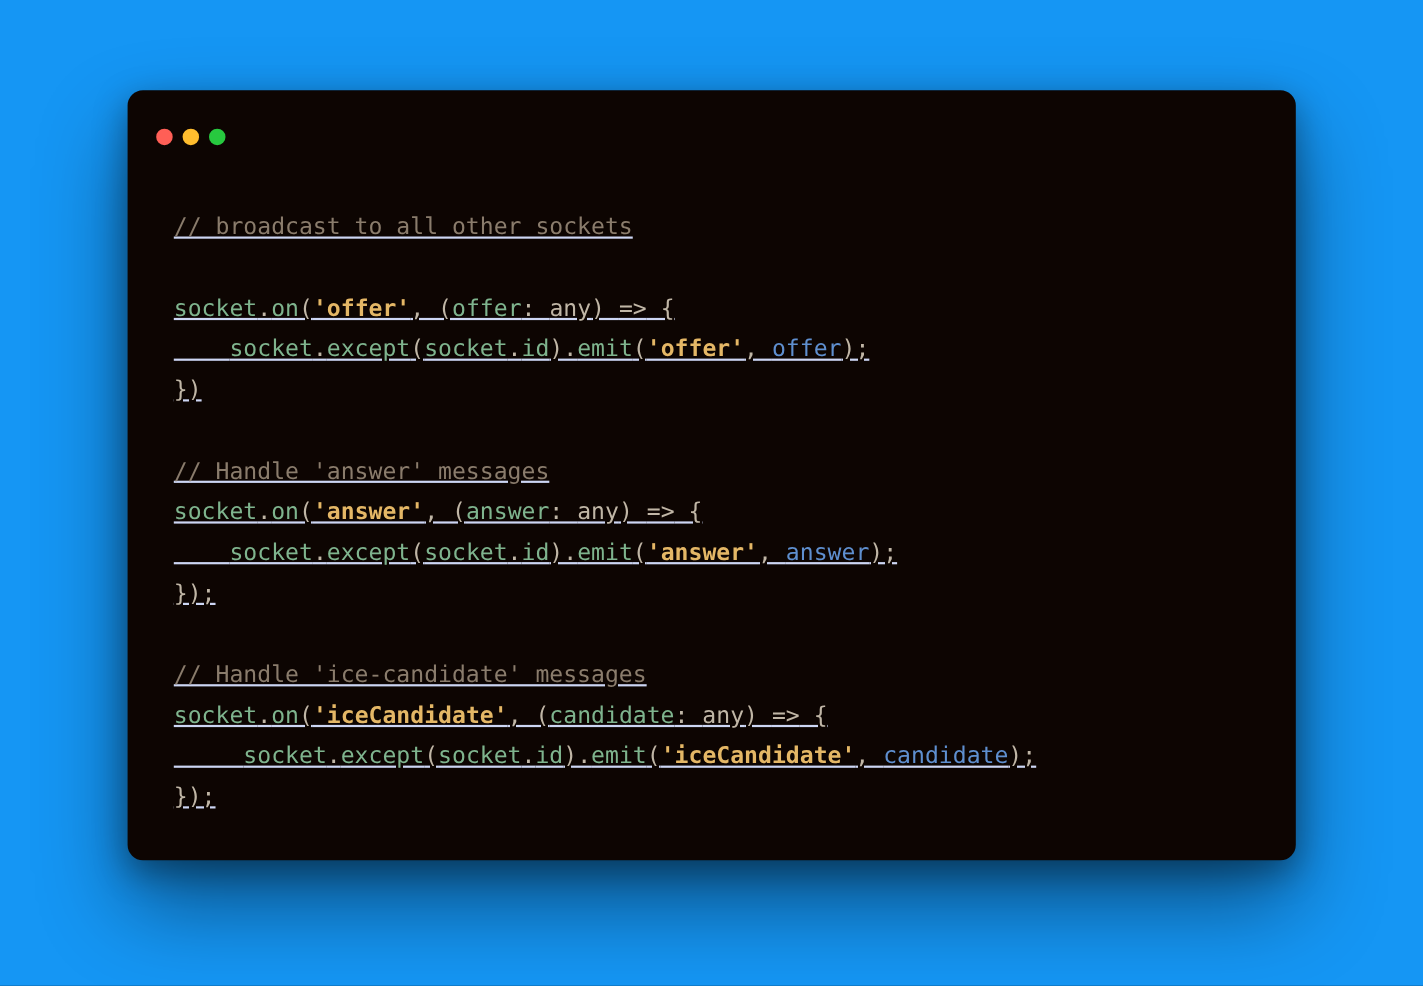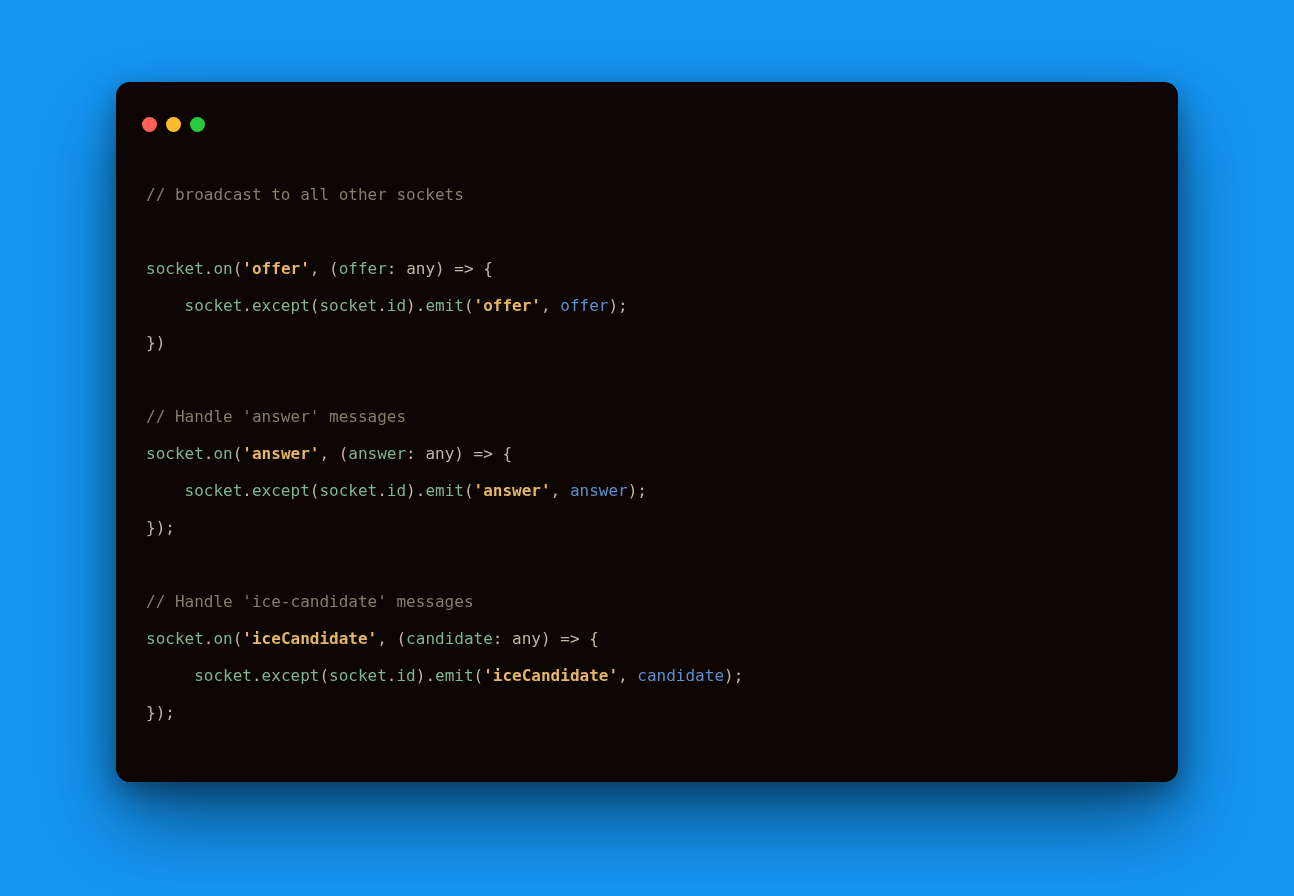--- a/index.html
+++ b/index.html
@@ -32,27 +32,28 @@
   .dot {
     width: 15px;
     height: 15px;
     border-radius: 50%;
   }
   .dot.red    { background: #ff5f56; }
   .dot.yellow { background: #ffbd2e; }
   .dot.green  { background: #27c93f; }
 
   pre.code {
-    margin: 0;
+    margin: 12px;
     padding: 32px 26px 26px 30px;
-    font-size: 16px;
+    font-size: 21px;
     line-height: 37px;
     white-space: pre;
     text-align: left;
     font-family: ui-monospace, "SF Mono", Menlo, Consolas, monospace;
+    text-decoration: underline;
   }
 
   .c  { color: #8a7c6c; }  
   .g  { color: #7fb48e; }  
   .p  { color: #c0b6a6; }  
   .o  { color: #c0b6a6; }  
   .s  { color: #e4b766; font-weight: 600; } 
   .k  { color: #c0b6a6; }  
   .b  { color: #5f8fcf; }  
   .m  { color: #7fb48e; }  

